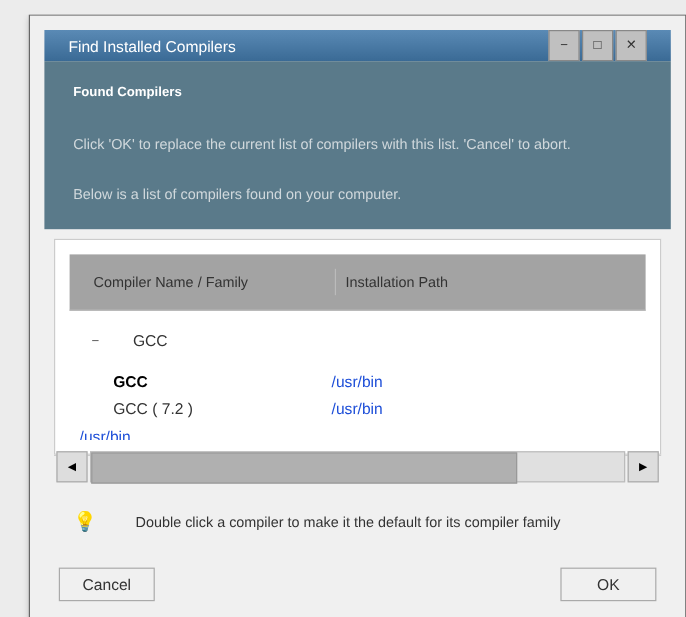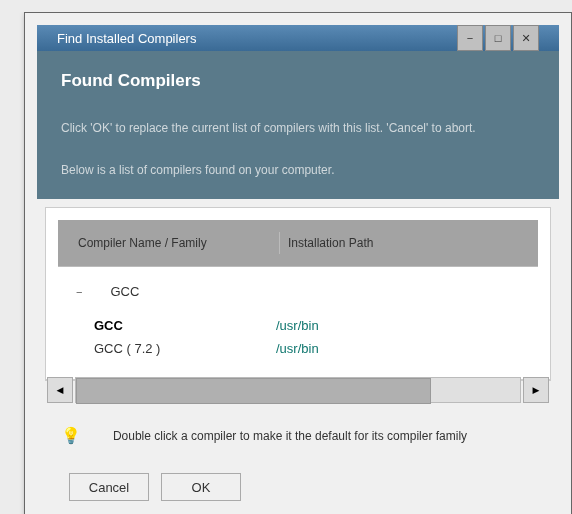--- a/index.html
+++ b/index.html
@@ -60,21 +60,21 @@
     }
 
     .header-section {
       background: #5a7a8a;
       padding: 8px 12px;
       flex-shrink: 0;
     }
 
     .header-title {
       color: white;
-      font-size: 17px;
+      font-size: 11px;
       font-weight: bold;
       margin-bottom: 4px;
     }
 
     .header-desc {
       color: #d0d8dc;
       font-size: 12px;
       line-height: 1.5;
     }
 
@@ -159,21 +159,21 @@
       width: 210px;
       padding: 2px 8px 2px 36px;
       font-size: 13px;
       color: #333;
     }
 
     .compiler-row .compiler-path {
       flex: 1;
       padding: 2px 8px;
       font-size: 13px;
-      color: #0f766e;
+      color: #1d4ed8;
     }
 
     .scrollbar-area {
       height: 18px;
       background: #f0f0f0;
       border-top: 1px solid #ccc;
       display: flex;
       align-items: center;
       padding: 0 2px;
       flex-shrink: 0;
@@ -221,25 +221,24 @@
     }
 
     .tip-icon {
       font-size: 16px;
       margin-right: 8px;
     }
 
     .footer {
       display: flex;
       align-items: center;
-      justify-content: flex-start;
+      justify-content: space-between;
       gap: 12px;
       padding: 8px 12px 12px;
       flex-shrink: 0;
-      margin-left: 20px;
     }
 
     .footer-btn {
       width: 80px;
       height: 28px;
       background: #f0f0f0;
       border: 1px solid #aaa;
       cursor: pointer;
       font-size: 13px;
       color: #333;

